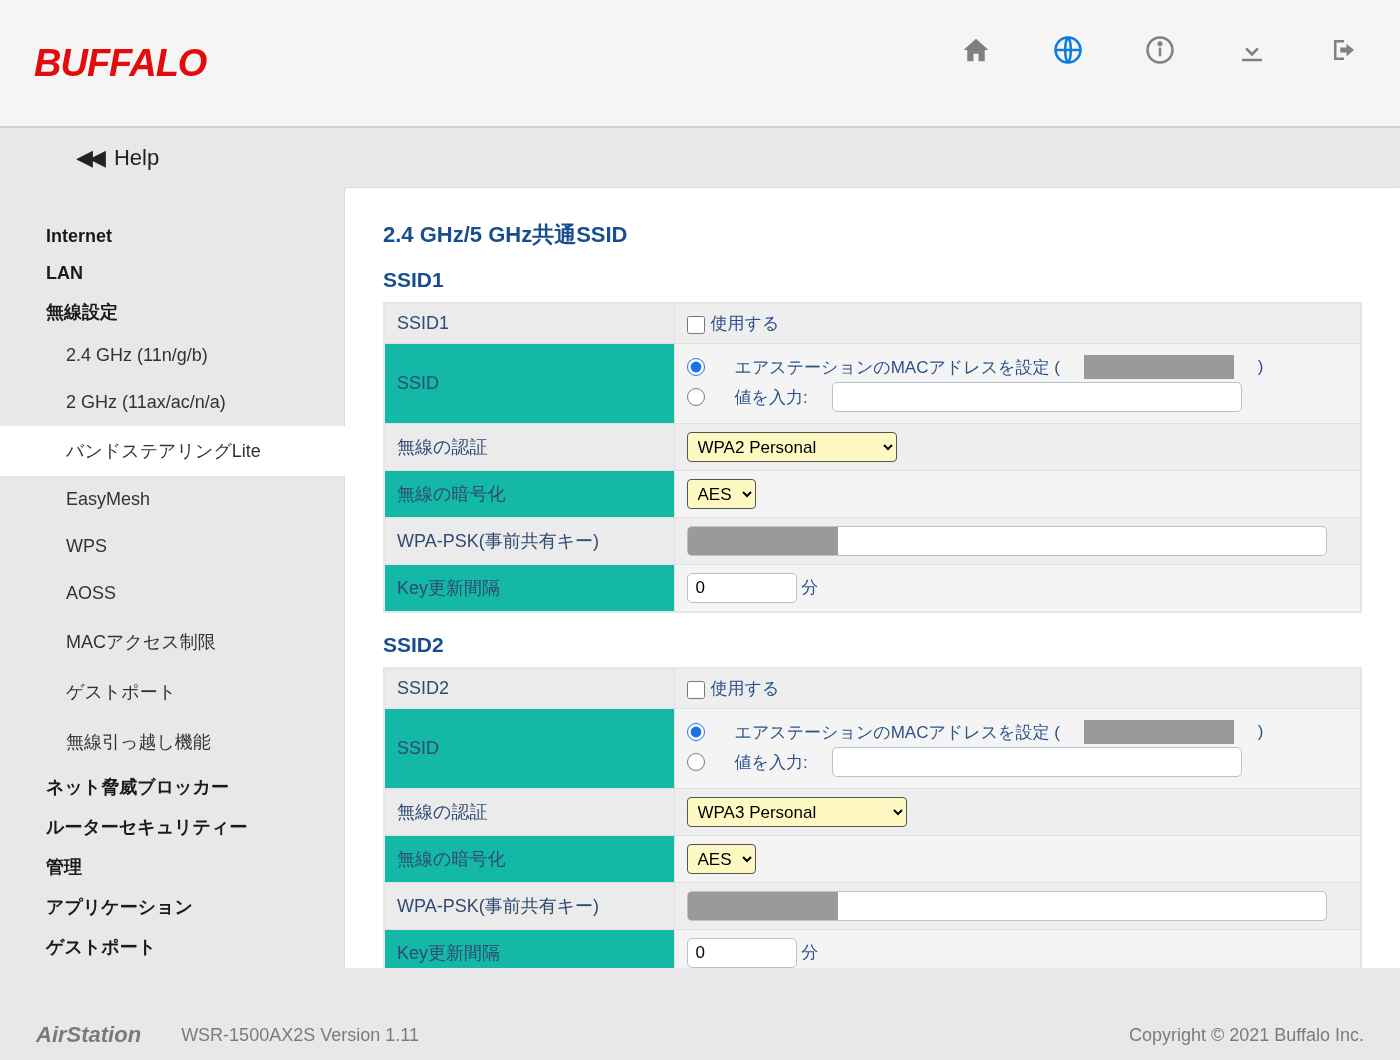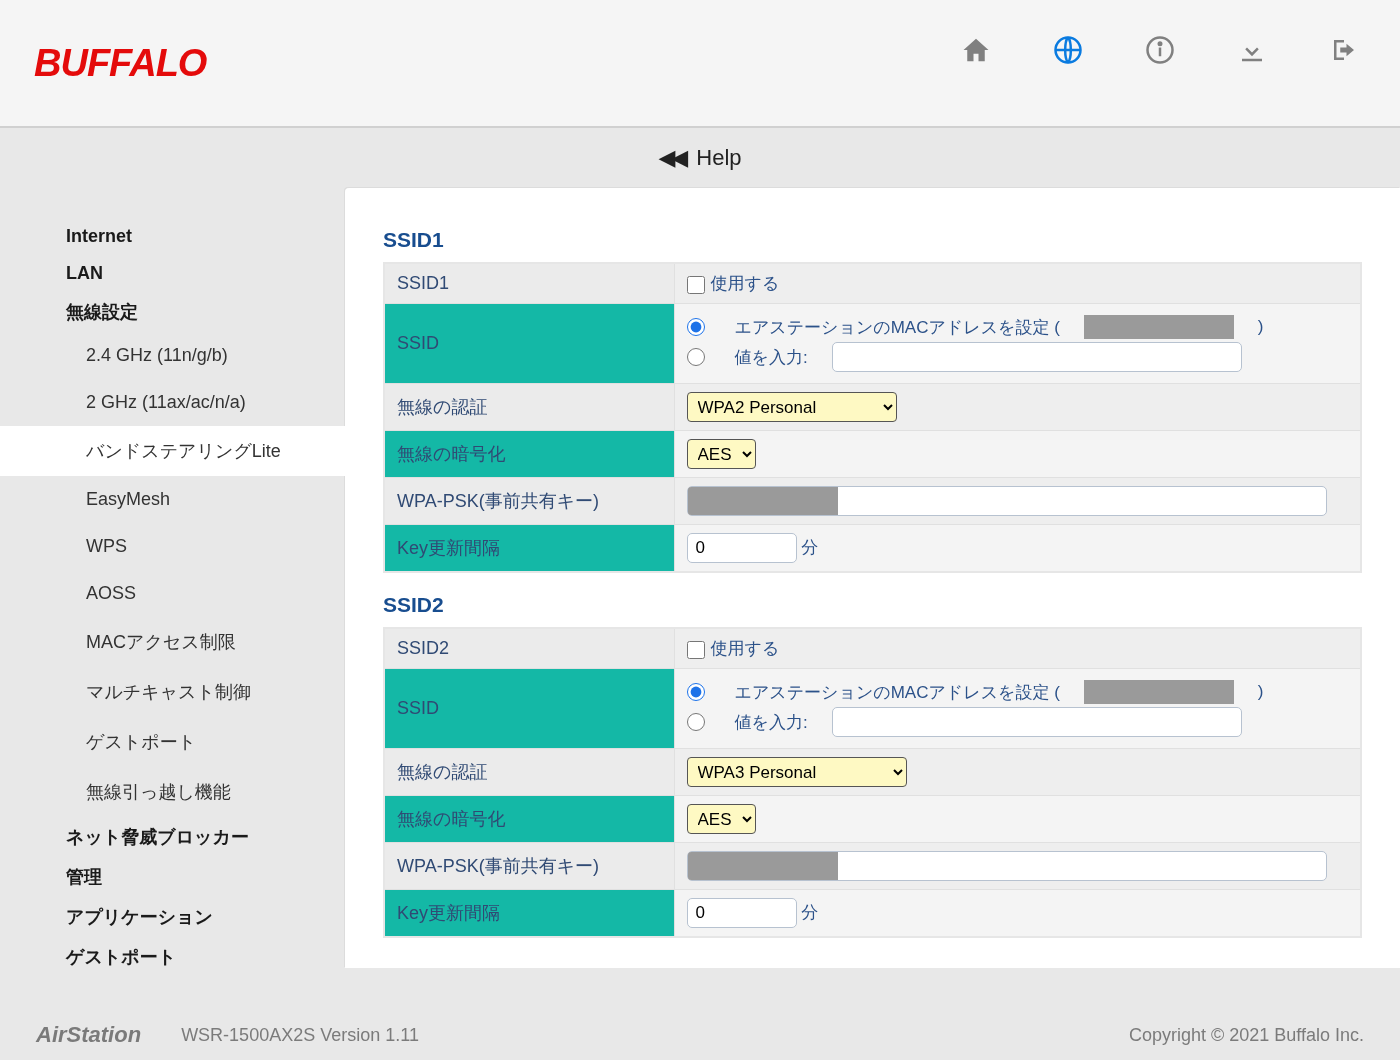--- a/index.html
+++ b/index.html
@@ -46,34 +46,34 @@
   align-items: center;
   justify-content: center;
 }
 .topicons svg { width: 30px; height: 30px; }
 .ti-gray { fill: #808080; }
 .ti-blue { stroke: #0a7be0; fill: none; }
 .helpbar {
   height: 60px;
   display: flex;
   align-items: center;
-  justify-content: center;
+  justify-content: flex-start;
   padding: 0 76px;
   font-size: 22px;
   color: #222;
 }
 .helpbar .chevs { letter-spacing: -4px; margin-right: 6px; }
 .layout {
   display: flex;
   height: 850px;
 }
 .sidebar {
   width: 345px;
   padding-top: 30px;
-  padding-left: 66px;
+  padding-left: 46px;
   font-size: 18px;
 }
 .sidebar .nav-item {
   padding: 8px 0;
   cursor: pointer;
   color: #1a1a1a;
   font-weight: 600;
 }
 .sidebar .nav-sub {
   padding: 13px 0 13px 20px;
@@ -224,31 +224,32 @@
     <div class="nav-item">Internet</div>
     <div class="nav-item">LAN</div>
     <div class="nav-item">無線設定</div>
     <div class="nav-sub">2.4 GHz (11n/g/b)</div>
     <div class="nav-sub">2 GHz (11ax/ac/n/a)</div>
     <div class="nav-sub active">バンドステアリングLite</div>
     <div class="nav-sub">EasyMesh</div>
     <div class="nav-sub">WPS</div>
     <div class="nav-sub">AOSS</div>
     <div class="nav-sub">MACアクセス制限</div>
-    <div class="nav-sub">マルチキャスト制御</div>
     <div class="nav-sub">ゲストポート</div>
     <div class="nav-sub">無線引っ越し機能</div>
     <div class="nav-item">ネット脅威ブロッカー</div>
+    <div class="nav-item">ルーターセキュリティー</div>
     <div class="nav-item">管理</div>
     <div class="nav-item">アプリケーション</div>
     <div class="nav-item">ゲストポート</div>
   </div>
 
   <div class="content-wrap">
     <div class="content">
+      <h2>2.4 GHz/5 GHz共通SSID</h2>
 
       <h3>SSID1</h3>
       <table class="cfg">
         <tbody>
             <tr>
           <td class="lbl">SSID1</td>
           <td class="val">
             <label><input type="checkbox" class="chk" style=""><span>使用する</span></label>
           </td>
         </tr>

